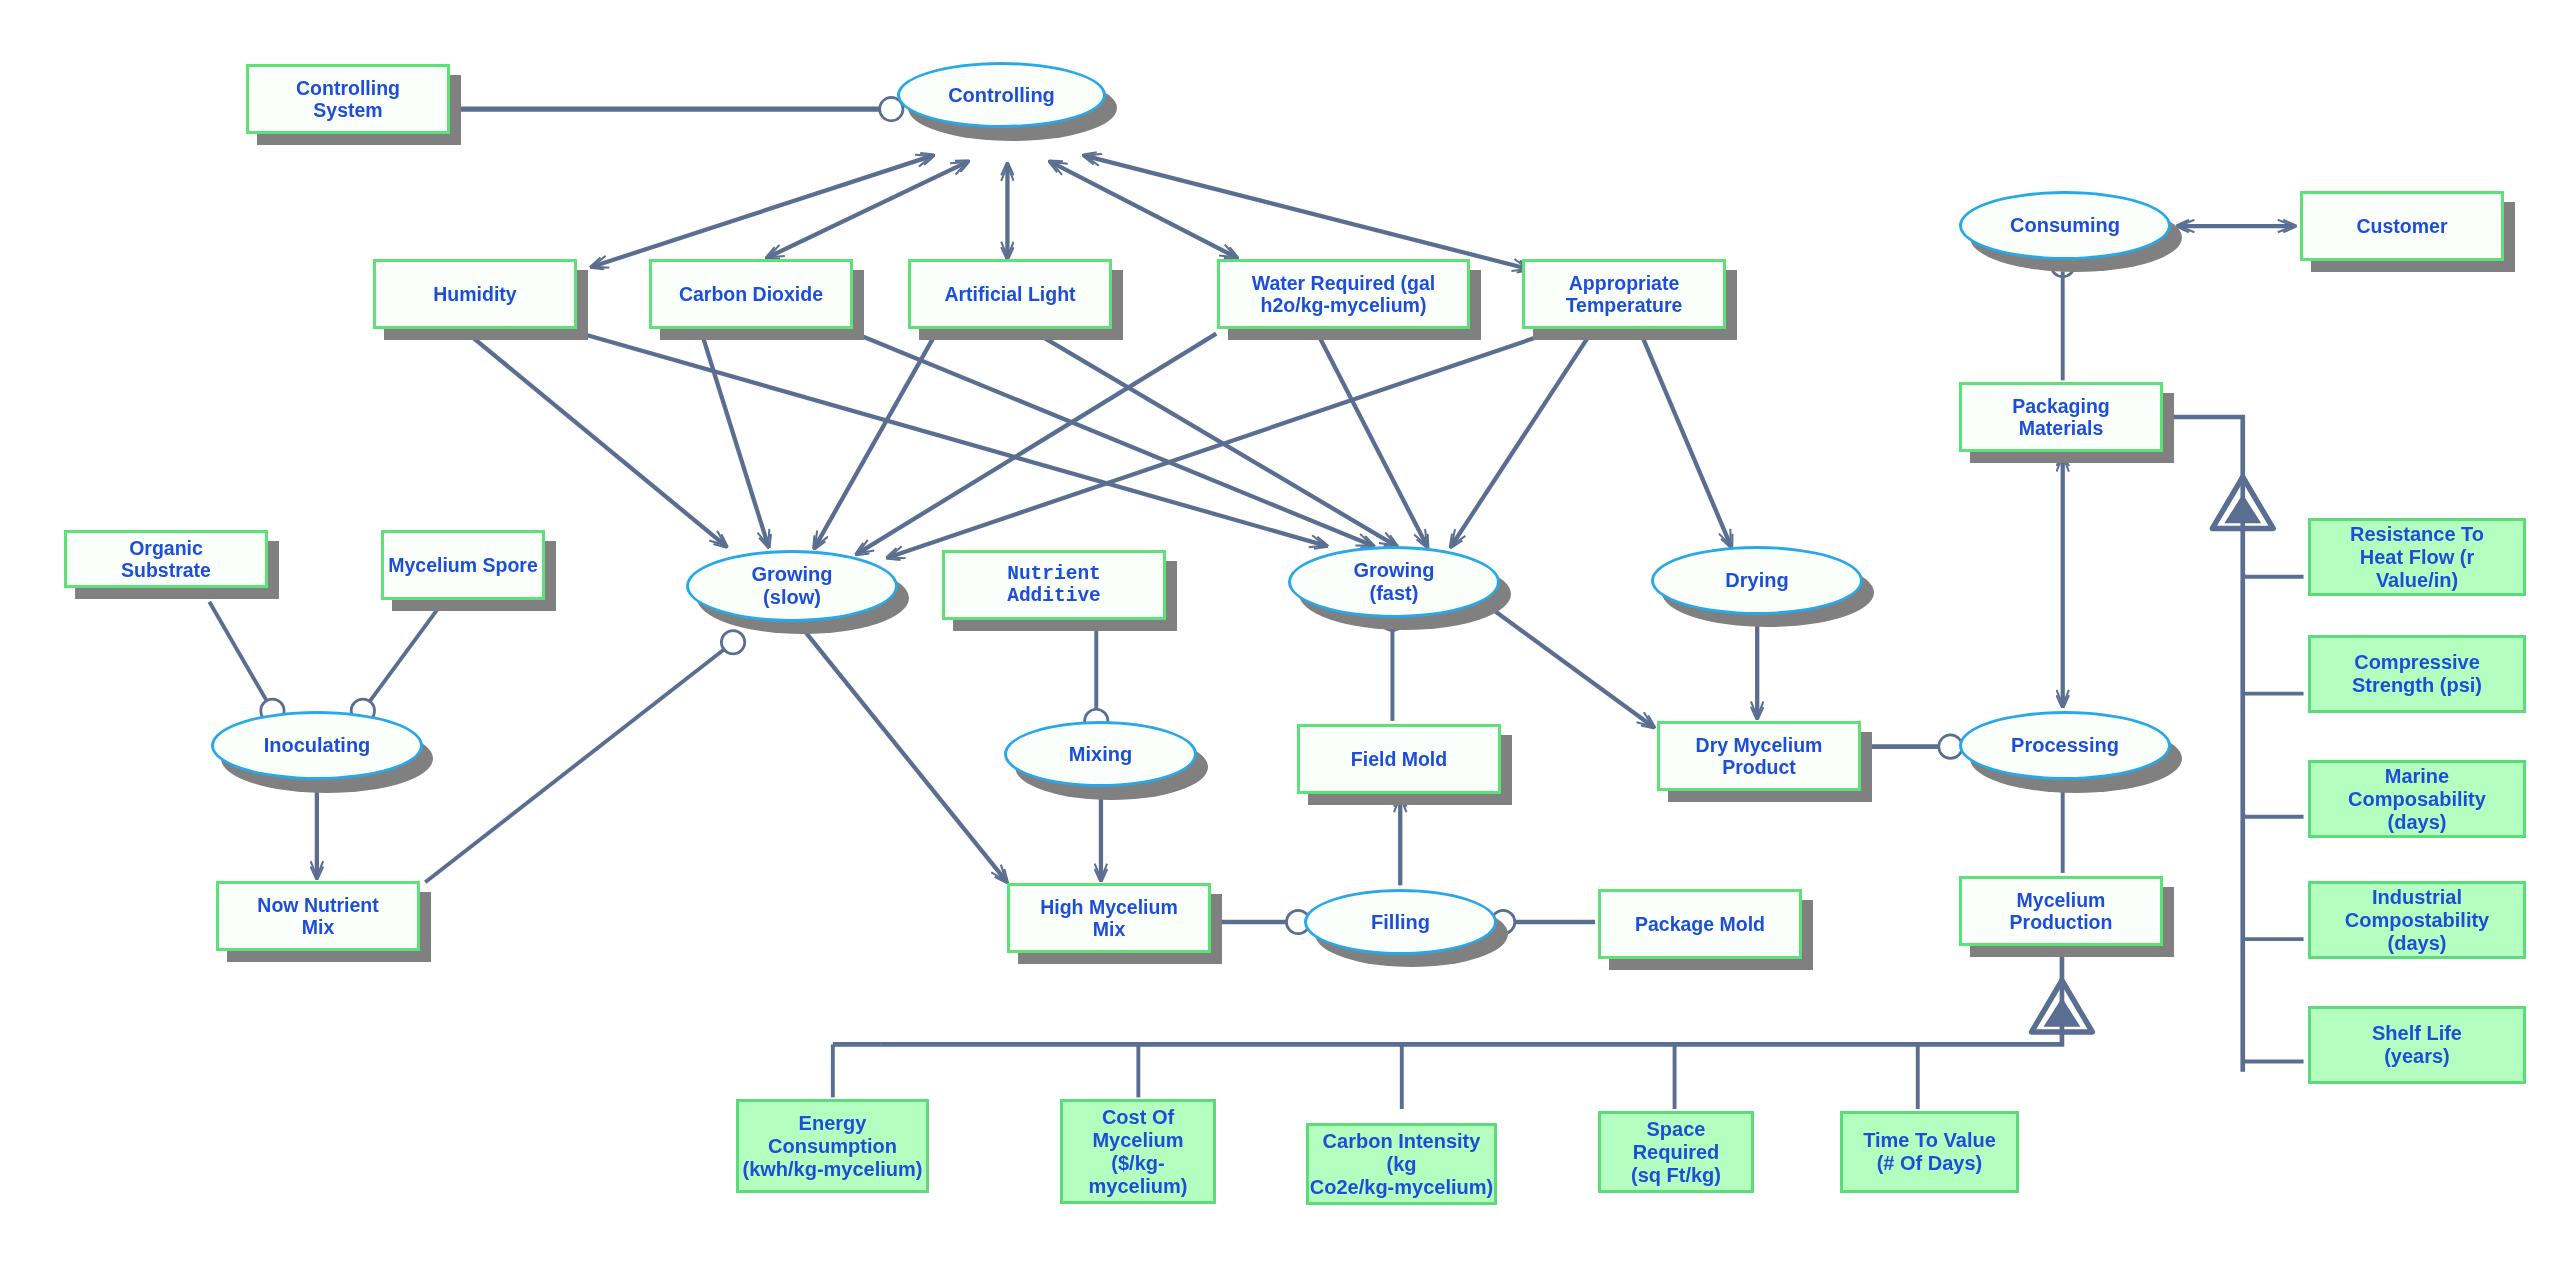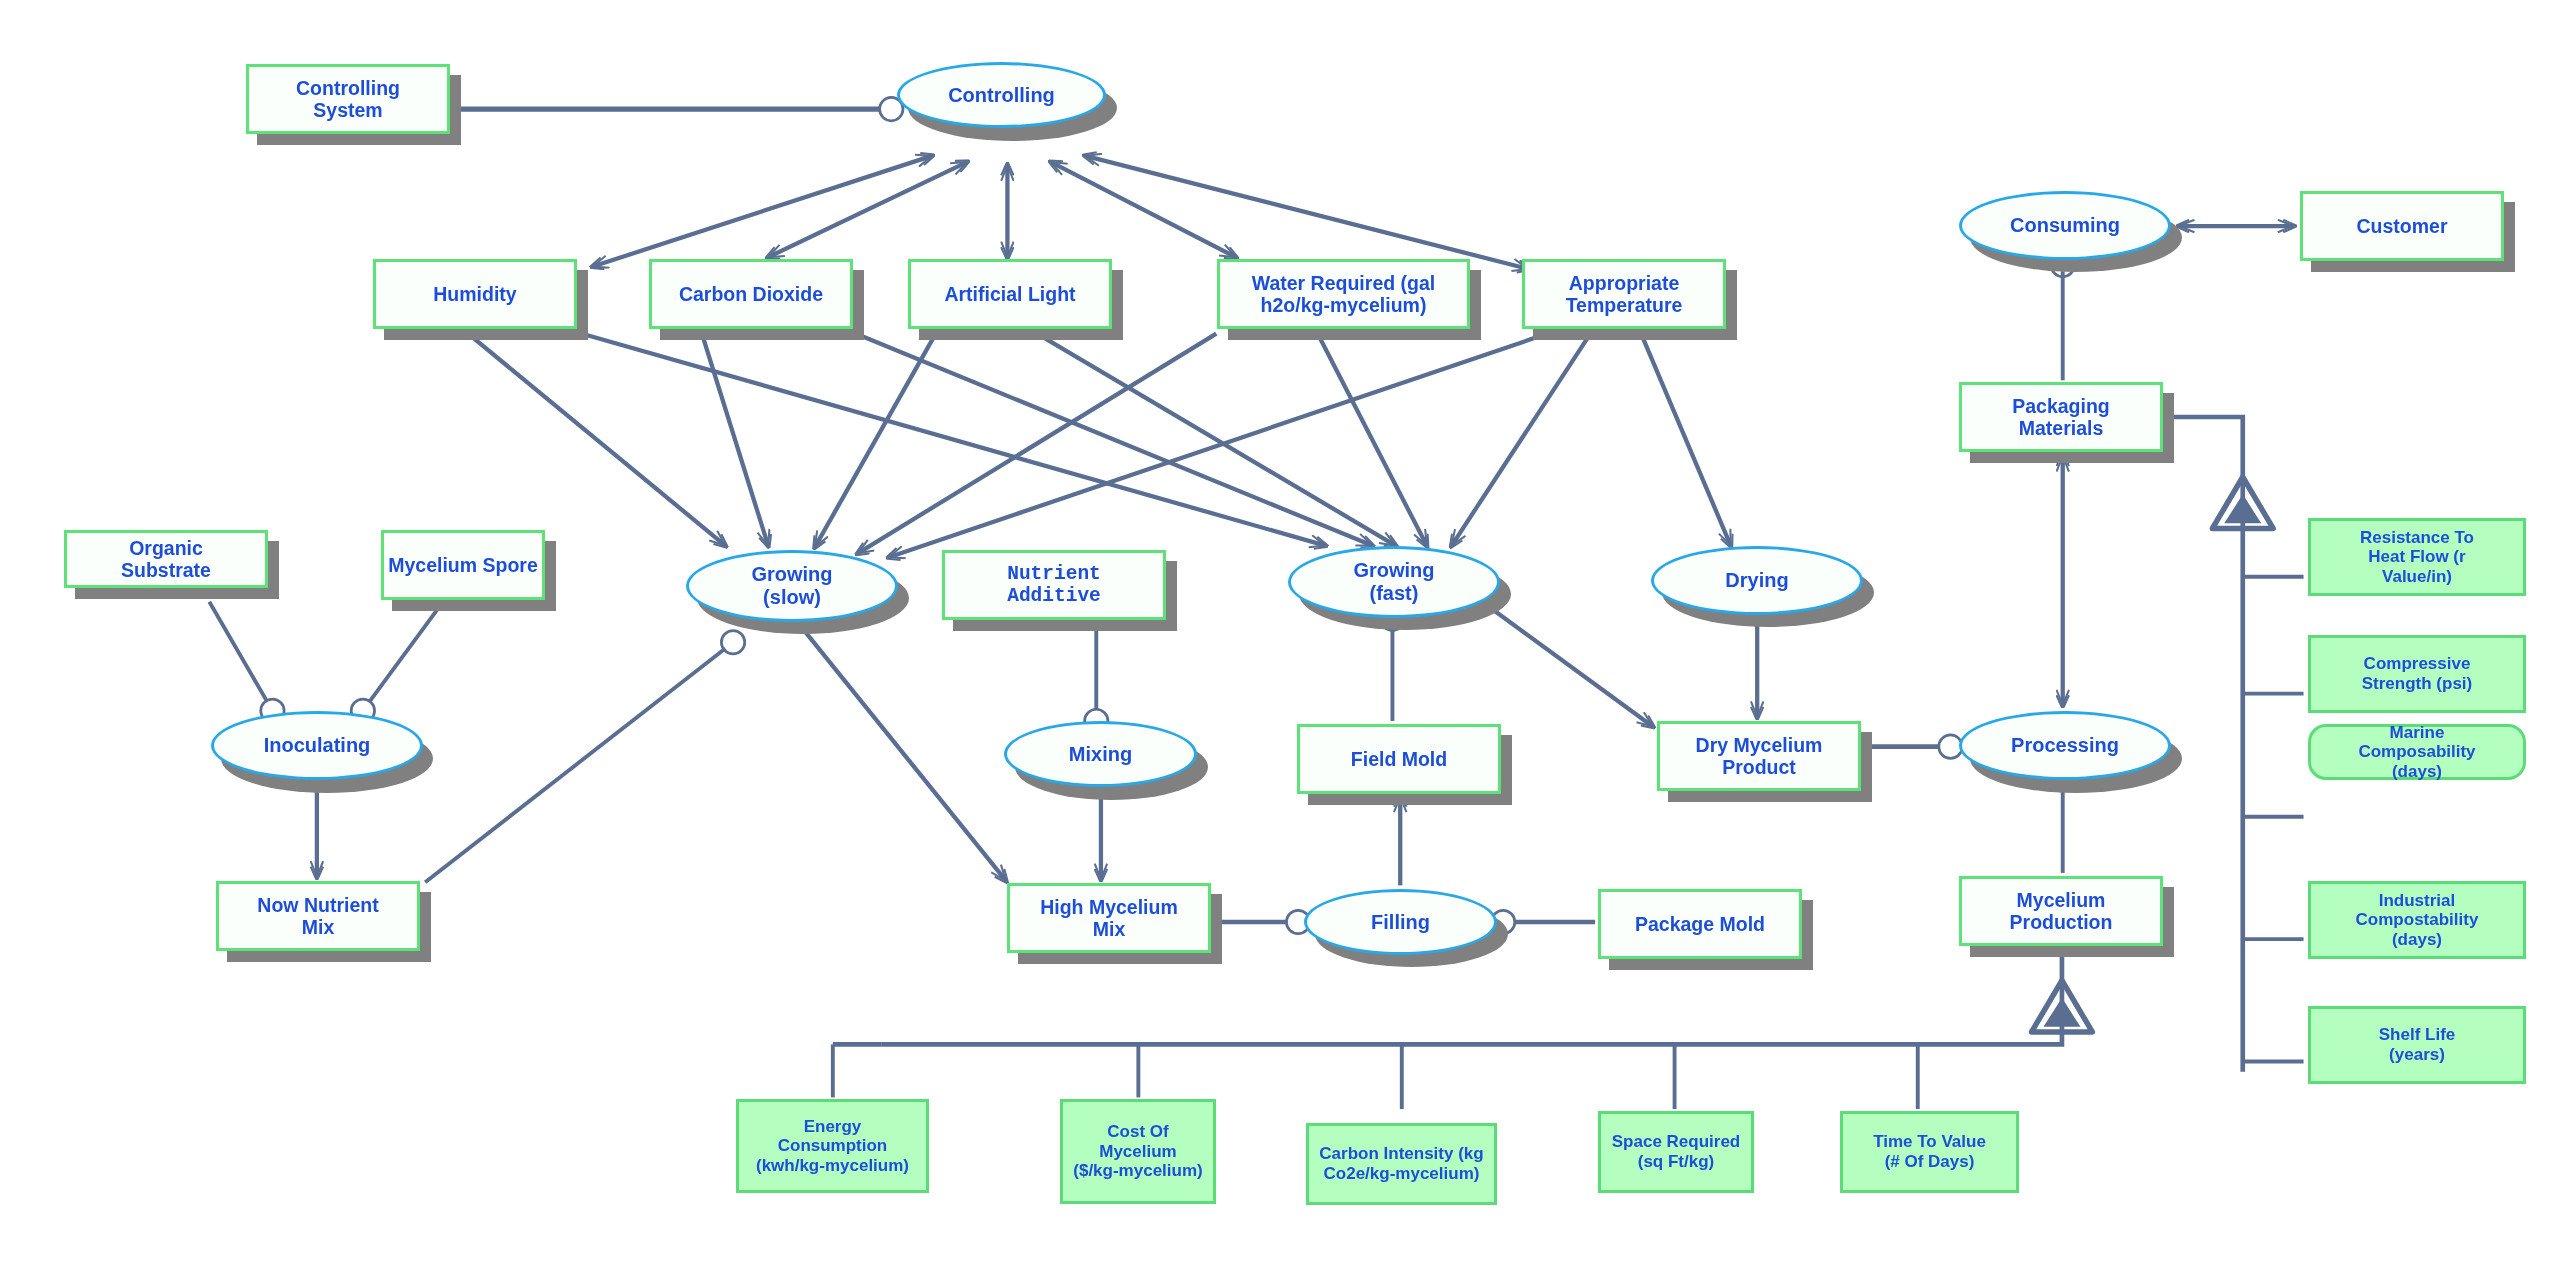--- a/index.html
+++ b/index.html
@@ -43,21 +43,21 @@
   .rect-white {
     background: #fbfffc;
     border: 3.1px solid #5ce277;
     box-shadow: 11px 11px 0 0 #808080;
     font-size: 19.5px;
   }
   
   .rect-green {
     background: #b4ffc0;
     border: 3.1px solid #5cdc78;
-    font-size: 17px;
+    font-size: 20px;
   }
   
   .ellipse {
     background: #fbfffc;
     border: 3.9px solid #29a8e8;
     border-radius: 50%;
     font-size: 20px;
     z-index: 3;
   }
   .ellipse-shadow {
@@ -311,21 +311,21 @@
 
   <div class="node rect-green" style="left:2308px;top:518px;width:218px;height:78px;">
     <span>Resistance To
 Heat Flow (r
 Value/in)</span>
   </div>
   <div class="node rect-green" style="left:2308px;top:635px;width:218px;height:78px;">
     <span>Compressive
 Strength (psi)</span>
   </div>
-  <div class="node rect-green" style="left:2308px;top:724px;width:218px;height:56px;border-radius:18px;">
+  <div class="node rect-green" style="left:2308px;top:760px;width:218px;height:78px;">
     <span>Marine
 Composability
 (days)</span>
   </div>
   <div class="node rect-green" style="left:2308px;top:881px;width:218px;height:78px;">
     <span>Industrial
 Compostability
 (days)</span>
   </div>
   <div class="node rect-green" style="left:2308px;top:1006px;width:218px;height:78px;">

